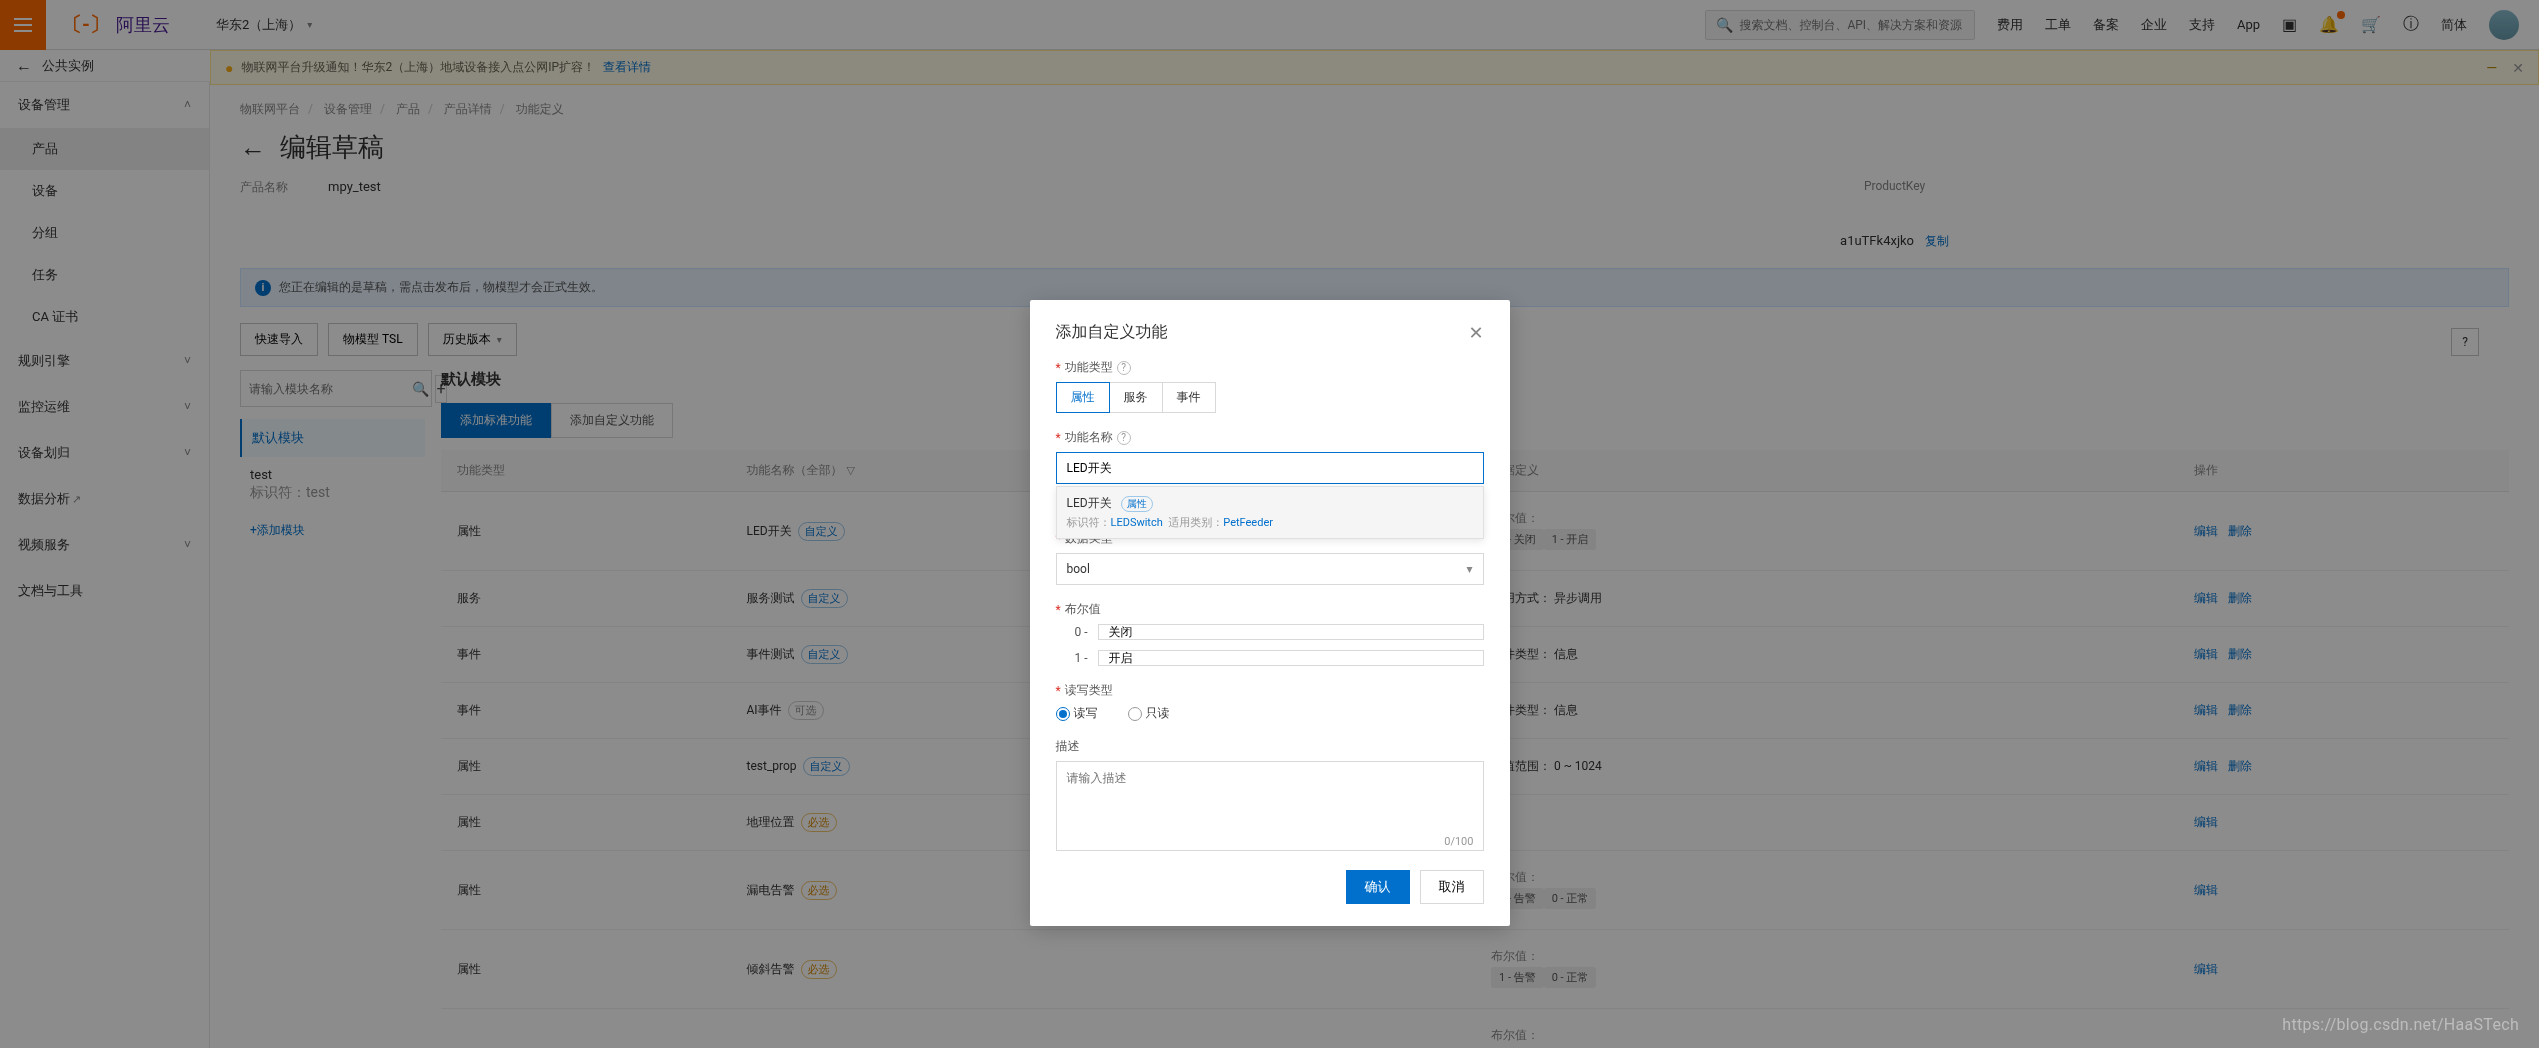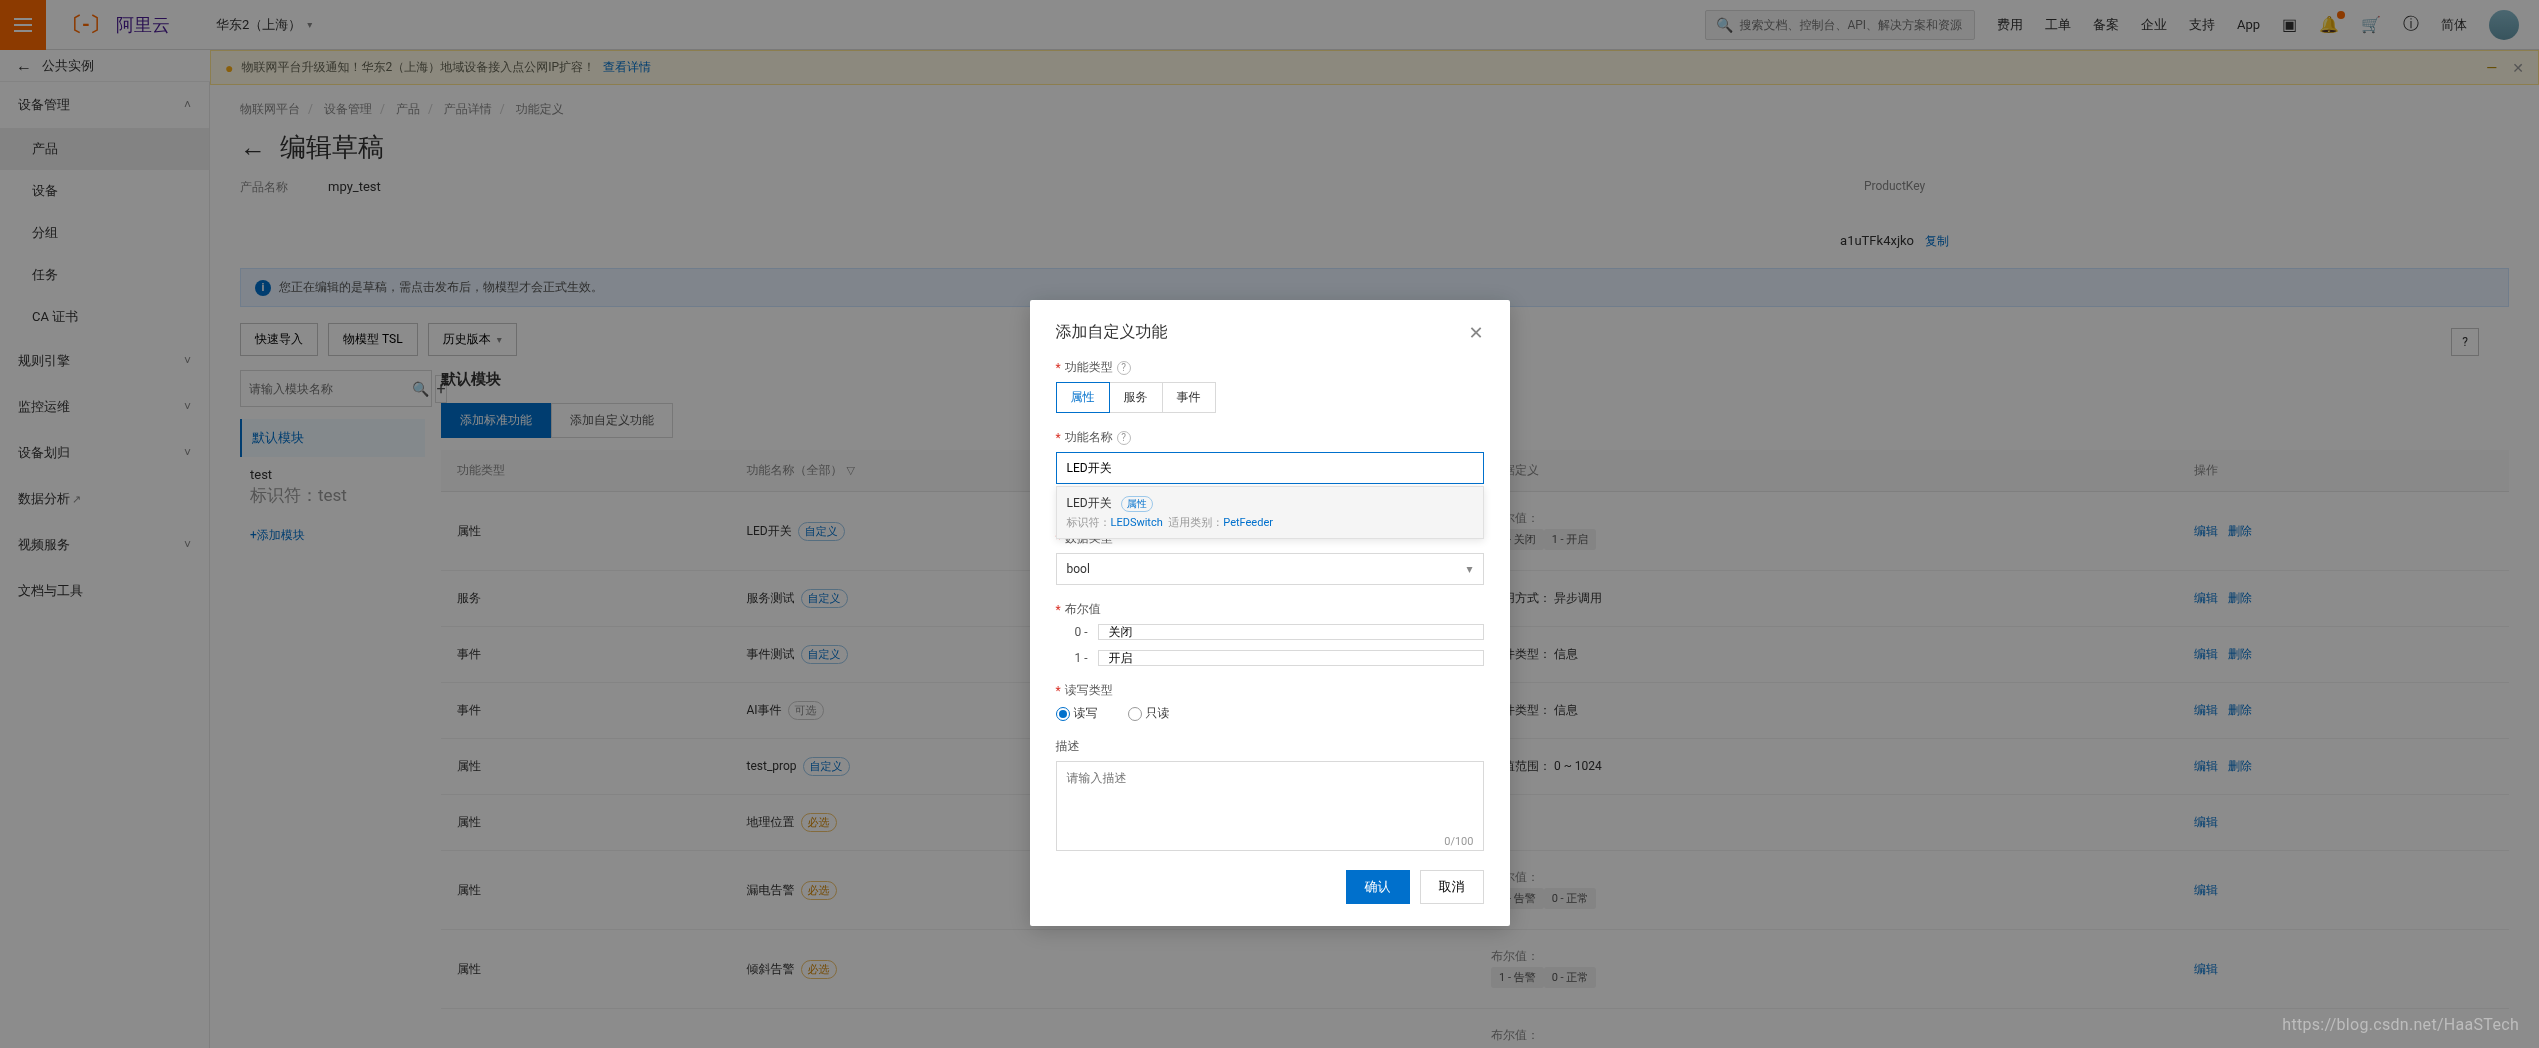--- a/index.html
+++ b/index.html
@@ -84,21 +84,21 @@
   .help-btn { margin-left:auto; border:1px solid #c6c6c6; width:28px; height:28px; display:flex; align-items:center; justify-content:center; margin-right:30px; cursor:pointer;}
 
   .work-area { display:flex; padding:0 30px; gap:16px; margin-top:14px;}
   .module-col { width:185px; }
   .module-search { display:flex; align-items:center; gap:6px; margin-bottom:12px;}
   .module-search input { flex:1; border:1px solid #d9d9d9; height:37px; padding:0 26px 0 8px; font-size:12px; outline:none;}
   .module-search .search-ico2 { margin-left:-26px; color:#888; font-size:14px; pointer-events:none;}
   .module-search .plus { width:28px; height:28px; border:1px solid #d9d9d9; display:flex; align-items:center; justify-content:center; cursor:pointer; font-size:16px; color:#555;}
   .module-item { padding:10px 10px; cursor:pointer; font-size:13px; color:#333;}
   .module-item.active { border-left:2px solid var(--primary-blue); background:#f1faff; color:var(--primary-blue); font-weight:500;}
-  .module-item.small div.sub { font-size:17px; color:#999; margin-top:2px;}
+  .module-item.small div.sub { font-size:14px; color:#999; margin-top:2px;}
   .add-mod { color:var(--link-blue); font-size:12px; padding:10px; cursor:pointer;}
 
   .table-area { flex:1; }
   .sec-title { font-size:15px; font-weight:600;}
   .tabbar { display:flex; gap:0; margin-top:6px;}
   .tab { border:1px solid #d9d9d9; padding:8px 18px; font-size:12px; cursor:pointer; background:#fff;}
   .tab.active { background:var(--primary-blue); color:#fff; border-color:var(--primary-blue);}
   .tab:not(.active) { color:#555;}
 
   table.feat { width:100%; border-collapse:collapse; margin-top:12px; font-size:12px;}

